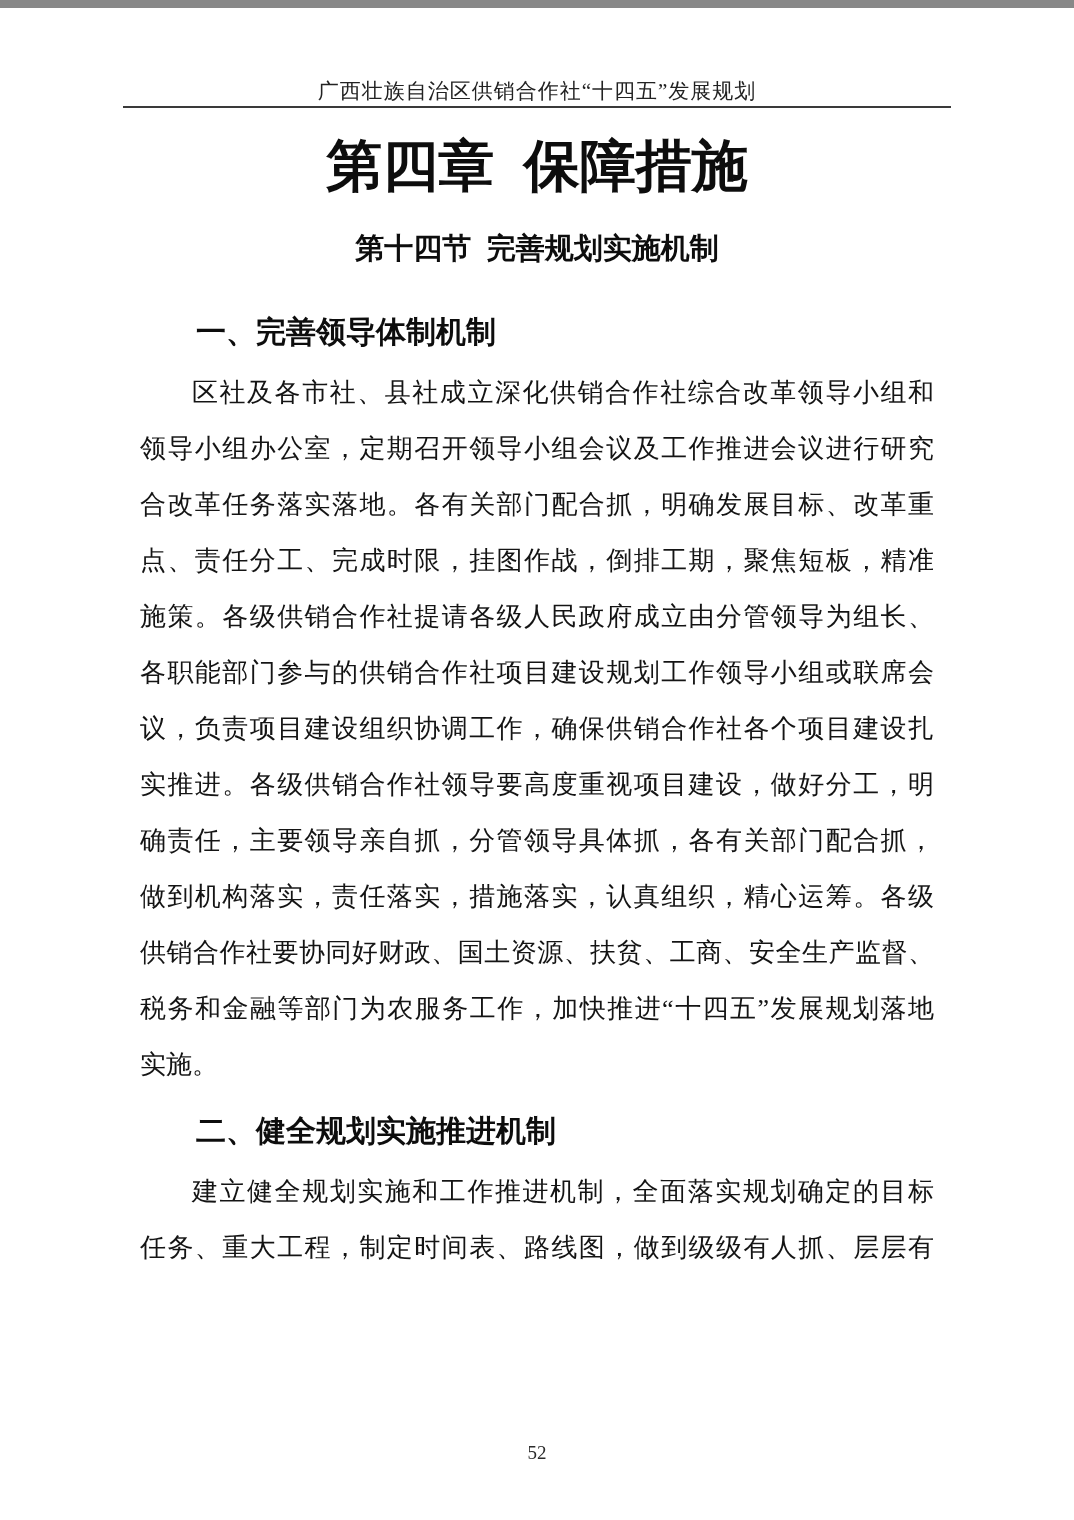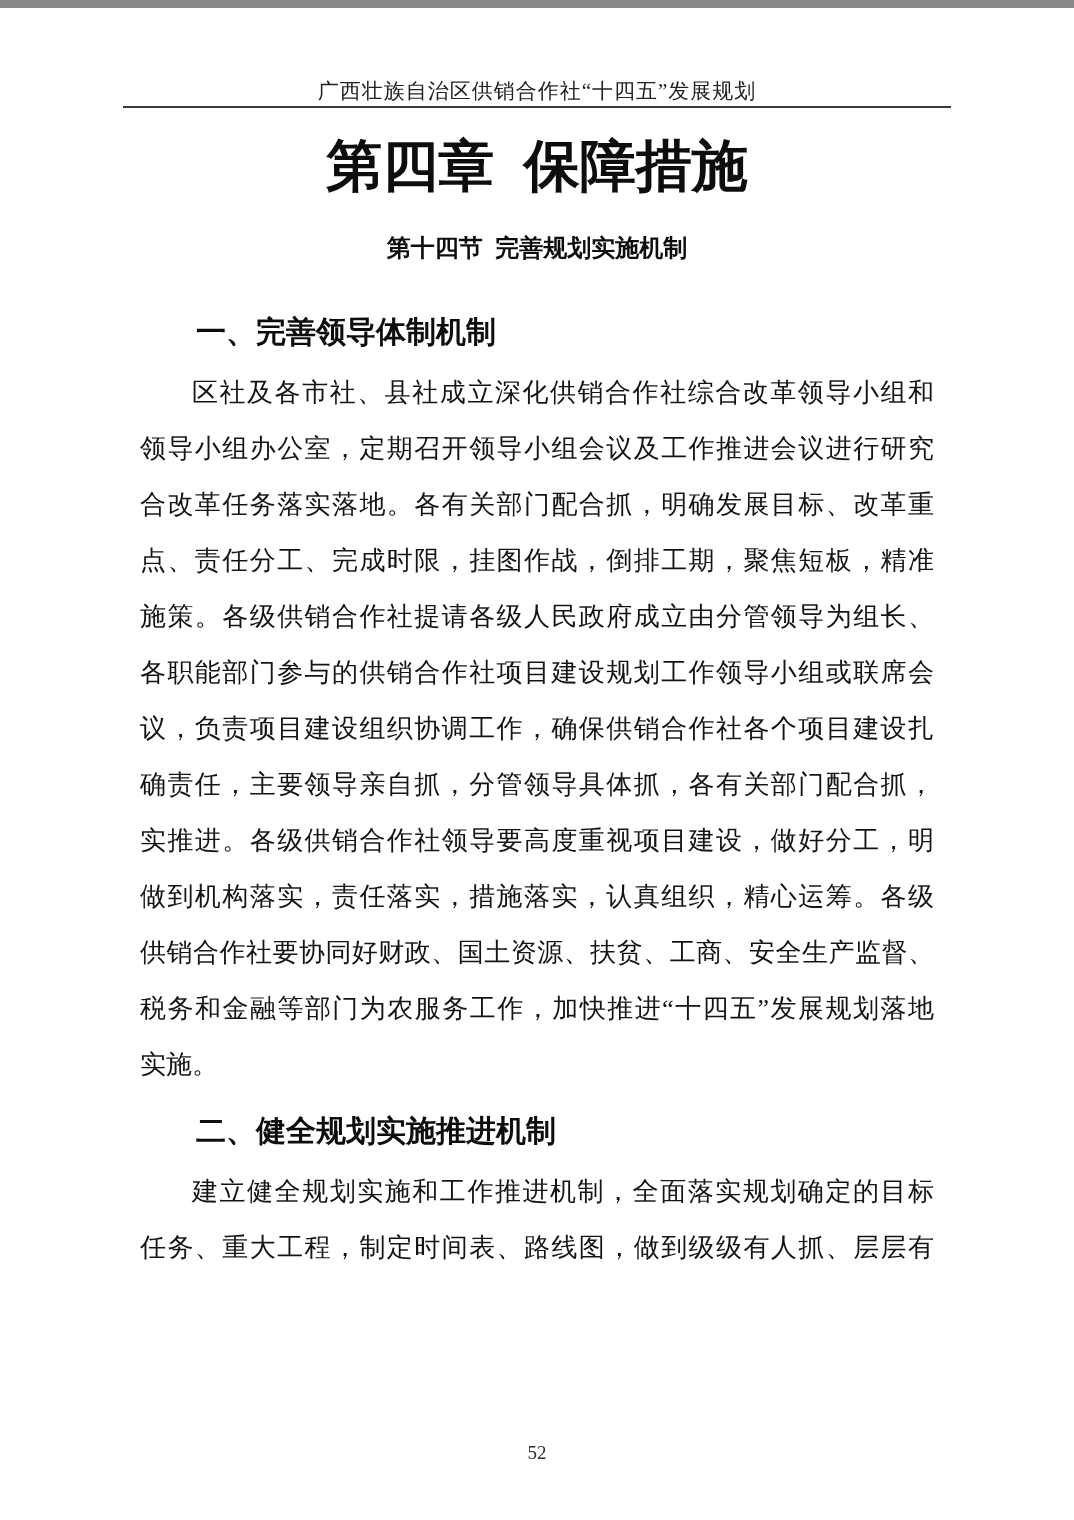--- a/index.html
+++ b/index.html
@@ -34,21 +34,21 @@
     font-size:56px;
     line-height:56px;
     word-spacing:0.25em;
     color:#0d0d0d;
   }
   .section-title{
     margin-top:31px;
     text-align:center;
     font-family:"Liberation Sans","DejaVu Sans",sans-serif;
     font-weight:bold;
-    font-size:24px;
+    font-size:29px;
     line-height:46px;
     word-spacing:0.25em;
     color:#0d0d0d;
   }
   
   .doc-body{
     width:794px;
     margin:33px auto 0 auto;
   }
   .num-heading{
@@ -99,22 +99,22 @@
   <div class="doc-body">
       <div class="num-heading">一、完善领导体制机制</div>
       <div class="paragraph">
         <div class="line first">区社及各市社、县社成立深化供销合作社综合改革领导小组和</div>
         <div class="line">领导小组办公室，定期召开领导小组会议及工作推进会议进行研究</div>
         <div class="line">合改革任务落实落地。各有关部门配合抓，明确发展目标、改革重</div>
         <div class="line">点、责任分工、完成时限，挂图作战，倒排工期，聚焦短板，精准</div>
         <div class="line">施策。各级供销合作社提请各级人民政府成立由分管领导为组长、</div>
         <div class="line">各职能部门参与的供销合作社项目建设规划工作领导小组或联席会</div>
         <div class="line">议，负责项目建设组织协调工作，确保供销合作社各个项目建设扎</div>
+        <div class="line">实推进。各级供销合作社领导要高度重视项目建设，做好分工，明</div>
         <div class="line">确责任，主要领导亲自抓，分管领导具体抓，各有关部门配合抓，</div>
-        <div class="line">实推进。各级供销合作社领导要高度重视项目建设，做好分工，明</div>
         <div class="line">做到机构落实，责任落实，措施落实，认真组织，精心运筹。各级</div>
         <div class="line">供销合作社要协同好财政、国土资源、扶贫、工商、安全生产监督、</div>
         <div class="line">税务和金融等部门为农服务工作，加快推进“十四五”发展规划落地</div>
         <div class="line last">实施。</div>
       </div>
       <div class="num-heading">二、健全规划实施推进机制</div>
       <div class="paragraph">
         <div class="line first">建立健全规划实施和工作推进机制，全面落实规划确定的目标</div>
         <div class="line">任务、重大工程，制定时间表、路线图，做到级级有人抓、层层有</div>
       </div>

